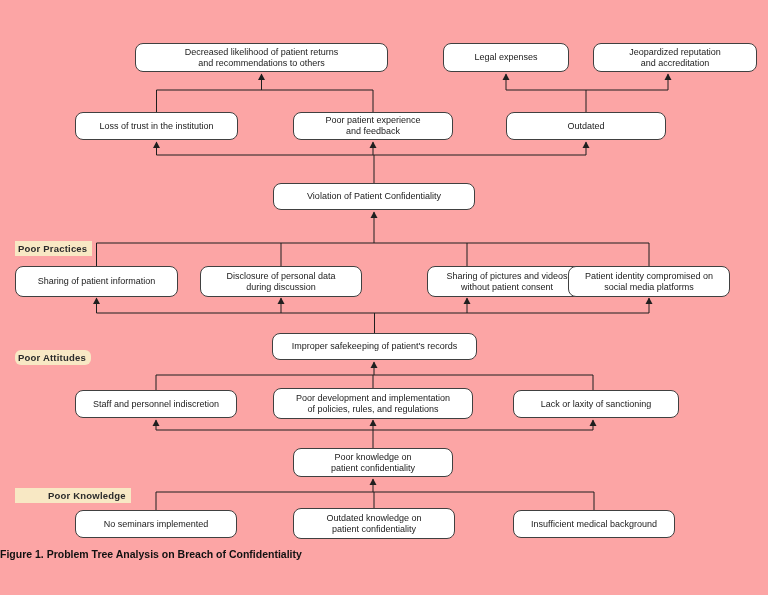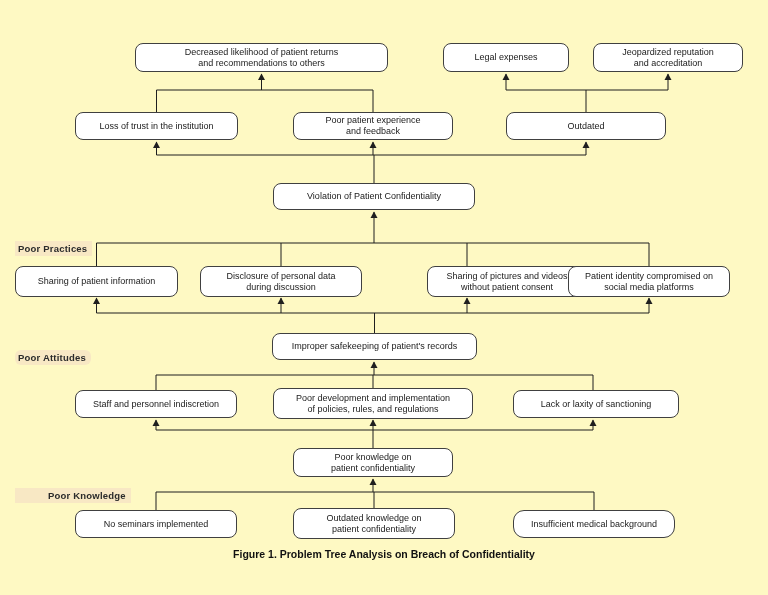--- a/index.html
+++ b/index.html
@@ -1,19 +1,19 @@
 <!DOCTYPE html>
 <html><head>
 <meta charset="utf-8">
 <style>
   html,body{margin:0;padding:0;background:#ffffff;}
   #canvas{
     position:relative;
     width:768px;height:595px;
-    background:#fef9c3;
+    background:#fca5a5;
     font-family:"Liberation Sans", sans-serif;
     overflow:hidden;
   }
   #wires{position:absolute;left:0;top:0;width:768px;height:595px;}
   .node{
     position:absolute;
     box-sizing:border-box;
     border:1px solid #404040;
     border-radius:8px;
     background:#ffffff;
@@ -28,21 +28,20 @@
     position:absolute;
     background:#f8e8c4;
     color:#2b2b2b;
     font-size:9.5px;font-weight:bold;
     padding:2px 5px 2px 3px;
     letter-spacing:0.2px;
     z-index:2;
   }
   .caption{
     position:absolute;left:0;top:548px;width:100%;
-    text-align:center;
     font-size:10.5px;font-weight:bold;color:#111111;
   }
 </style>
 </head>
 <body>
 
 <div id="canvas">
 
   <svg id="wires" viewBox="0 0 768 595" xmlns="http://www.w3.org/2000/svg">
     <defs>
@@ -82,21 +81,21 @@
       <line x1="593" y1="430" x2="593" y2="420" marker-end="url(#arrow)"></line>
 
       <path d="M156,510 V492 H594 V510 M374,508 V492"></path>
       <line x1="373" y1="492" x2="373" y2="479" marker-end="url(#arrow)"></line>
     </g>
   </svg>
 
   <div class="node" style="left:135px;top:43px;width:253px;height:29px;">Decreased likelihood of patient returns
 and recommendations to others</div>
   <div class="node" style="left:443px;top:43px;width:126px;height:29px;">Legal expenses</div>
-  <div class="node" style="left:593px;top:43px;width:150px;height:29px;">Jeopardized reputation
+  <div class="node" style="left:593px;top:43px;width:164px;height:29px;">Jeopardized reputation
 and accreditation</div>
 
   <div class="node" style="left:75px;top:112px;width:163px;height:28px;">Loss of trust in the institution</div>
   <div class="node" style="left:293px;top:112px;width:160px;height:28px;">Poor patient experience
 and feedback</div>
   <div class="node" style="left:506px;top:112px;width:160px;height:28px;">Outdated</div>
 
   <div class="node" style="left:273px;top:183px;width:202px;height:27px;">Violation of Patient Confidentiality</div>
 
   <div class="section-label" style="left:15px;top:241px;">Poor Practices</div>
@@ -116,17 +115,17 @@
 of policies, rules, and regulations</div>
   <div class="node" style="left:513px;top:390px;width:166px;height:28px;">Lack or laxity of sanctioning</div>
 
   <div class="node" style="left:293px;top:448px;width:160px;height:29px;">Poor knowledge on
 patient confidentiality</div>
 
   <div class="section-label" style="left:15px;top:488px;padding-left:33px;">Poor Knowledge</div>
   <div class="node" style="left:75px;top:510px;width:162px;height:28px;">No seminars implemented</div>
   <div class="node" style="left:293px;top:508px;width:162px;height:31px;">Outdated knowledge on
 patient confidentiality</div>
-  <div class="node" style="left:513px;top:510px;width:162px;height:28px;border-radius:11px;">Insufficient medical background</div>
+  <div class="node" style="left:513px;top:510px;width:162px;height:28px;">Insufficient medical background</div>
 
   <div class="caption">Figure 1. Problem Tree Analysis on Breach of Confidentiality</div>
 
 </div>
 
 </body></html>

